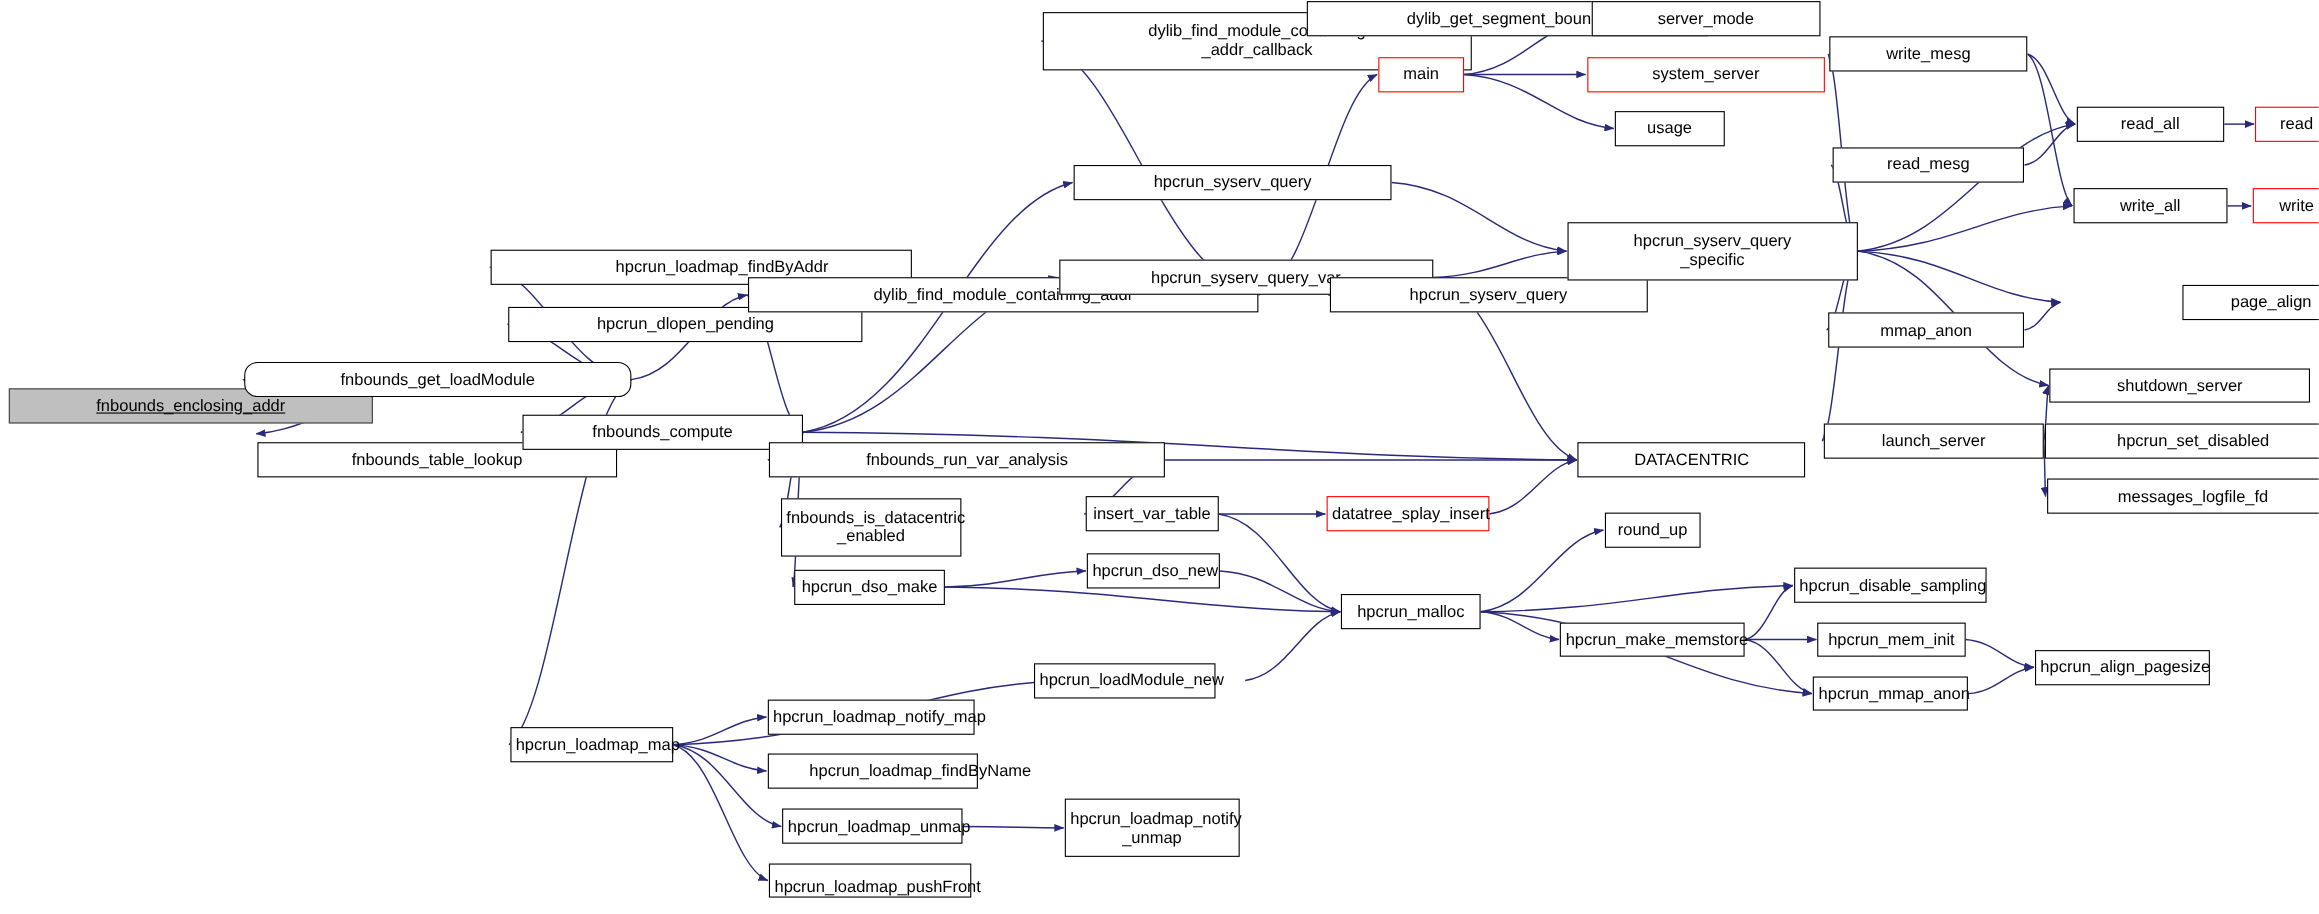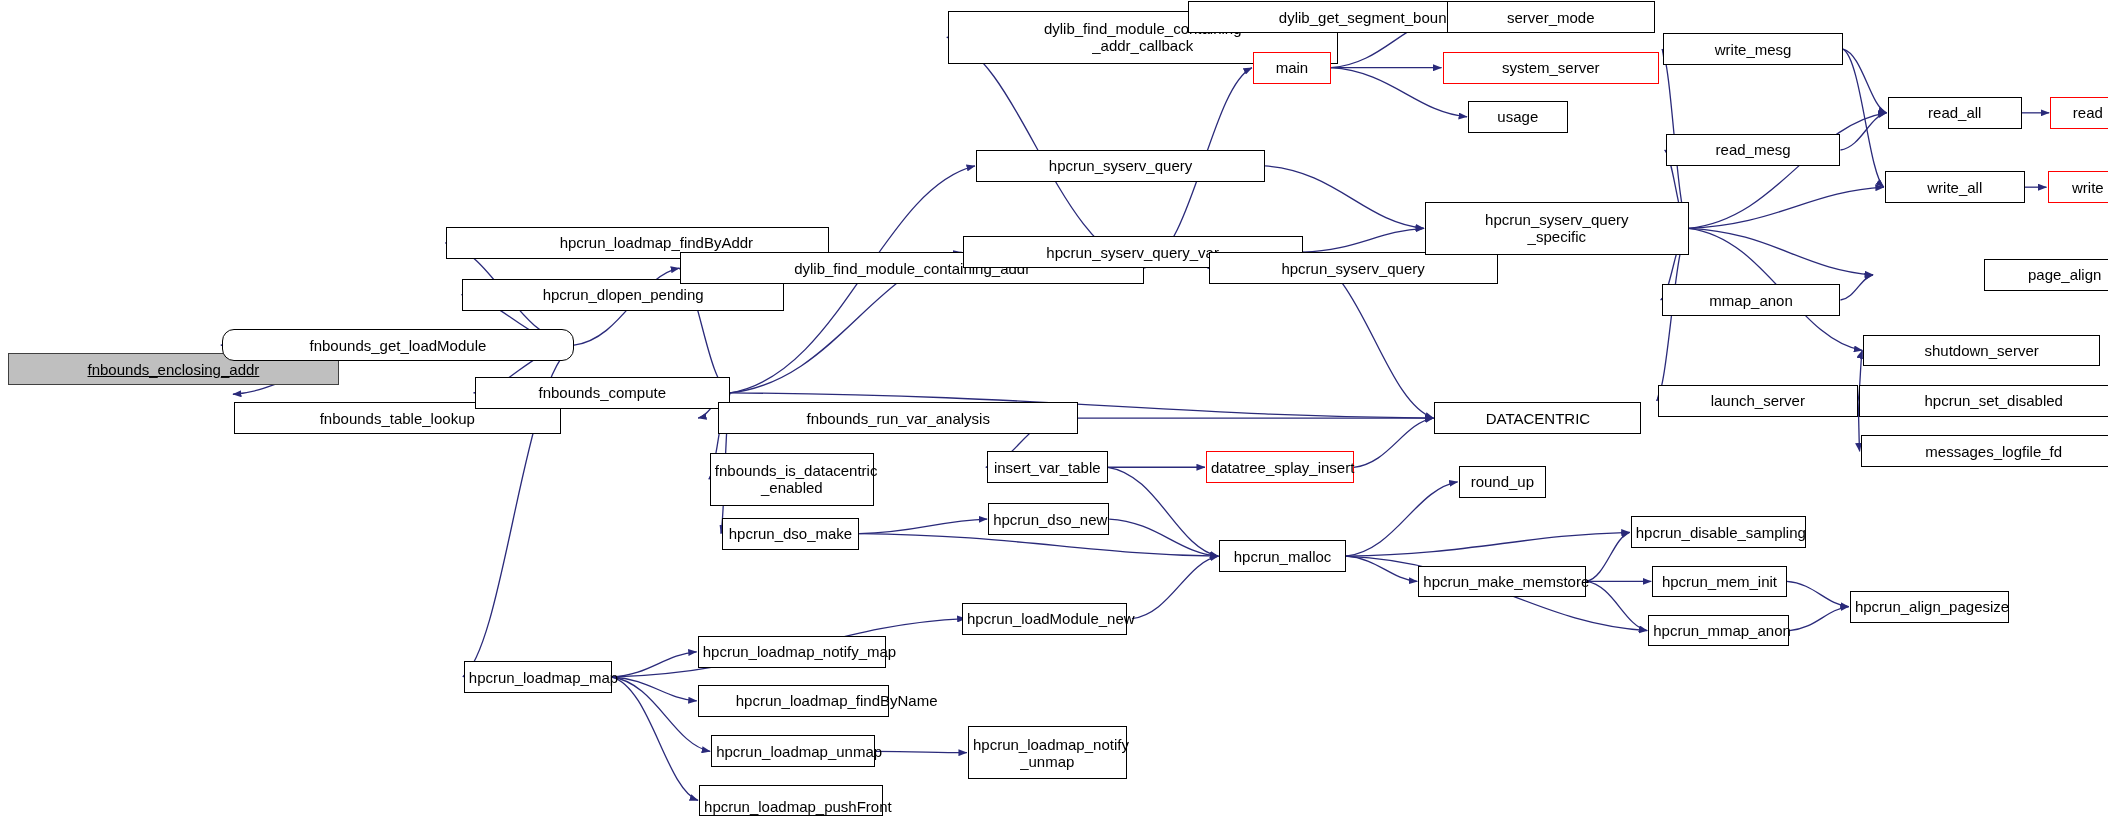--- a/index.html
+++ b/index.html
@@ -136,35 +136,35 @@
       <div class="node highlight" style="left: 2050.19px; top: 96.9058px; width: 75.2857px; height: 31.8594px;"><span class="lbl">read</span></div>
       <div class="node" style="left: 1884.83px; top: 171.244px; width: 139.816px; height: 31.8594px;"><span class="lbl">write_all</span></div>
       <div class="node highlight" style="left: 2047.5px; top: 171.244px; width: 80.6633px; height: 31.8594px;"><span class="lbl">write</span></div>
       <div class="node" style="left: 1984px; top: 258.858px; width: 161.327px; height: 31.8594px; align-items: center;"><span class="lbl">page_align</span></div>
       <div class="node" style="left: 1661.66px; top: 284.08px; width: 178.804px; height: 31.8594px;"><span class="lbl">mmap_anon</span></div>
       <div class="node" style="left: 1863.32px; top: 334.524px; width: 236.612px; height: 31.8594px;"><span class="lbl">shutdown_server</span></div>
       <div class="node" style="left: 1657.63px; top: 384.968px; width: 200.314px; height: 31.8594px;"><span class="lbl">launch_server</span></div>
       <div class="node" style="left: 1859.29px; top: 384.968px; width: 268.878px; height: 31.8594px;"><span class="lbl">hpcrun_set_disabled</span></div>
       <div class="node" style="left: 1860.63px; top: 435.412px; width: 266.189px; height: 31.8594px;"><span class="lbl">messages_logfile_fd</span></div>
       <div class="node" style="left: 1434.46px; top: 402.225px; width: 207.036px; height: 31.8594px;"><span class="lbl">DATACENTRIC</span></div>
-      <div class="node" style="left: 699.082px; top: 402.225px; width: 360.296px; height: 31.8594px; margin-left: 19px;"><span class="lbl">fnbounds_run_var_analysis</span></div>
+      <div class="node" style="left: 699.082px; top: 402.225px; width: 360.296px; height: 31.8594px;"><span class="lbl">fnbounds_run_var_analysis</span></div>
       <div class="node" style="left: 709.837px; top: 452.669px; width: 164.015px; height: 53.099px;"><span class="lbl">fnbounds_is_datacentric
 _enabled</span></div>
       <div class="node" style="left: 986.781px; top: 451.342px; width: 120.995px; height: 31.8594px;"><span class="lbl">insert_var_table</span></div>
       <div class="node highlight" style="left: 1205.92px; top: 451.342px; width: 147.883px; height: 31.8594px;"><span class="lbl">datatree_splay_insert</span></div>
       <div class="node" style="left: 721.936px; top: 517.716px; width: 137.128px; height: 31.8594px;"><span class="lbl">hpcrun_dso_make</span></div>
       <div class="node" style="left: 988.125px; top: 503.113px; width: 120.995px; height: 31.8594px;"><span class="lbl">hpcrun_dso_new</span></div>
       <div class="node" style="left: 1219.36px; top: 540.283px; width: 126.372px; height: 31.8594px;"><span class="lbl">hpcrun_malloc</span></div>
       <div class="node" style="left: 1458.66px; top: 465.944px; width: 87.3852px; height: 31.8594px;"><span class="lbl">round_up</span></div>
       <div class="node" style="left: 1630.74px; top: 516.388px; width: 174.77px; height: 31.8594px;"><span class="lbl">hpcrun_disable_sampling</span></div>
       <div class="node" style="left: 1418.33px; top: 565.505px; width: 168.048px; height: 31.8594px;"><span class="lbl">hpcrun_make_memstore</span></div>
       <div class="node" style="left: 1652.25px; top: 565.505px; width: 134.439px; height: 31.8594px;"><span class="lbl">hpcrun_mem_init</span></div>
       <div class="node" style="left: 1648.22px; top: 614.621px; width: 141.161px; height: 31.8594px;"><span class="lbl">hpcrun_mmap_anon</span></div>
       <div class="node" style="left: 1849.88px; top: 590.727px; width: 158.638px; height: 31.8594px;"><span class="lbl">hpcrun_align_pagesize</span></div>
-      <div class="node" style="left: 962px; top: 602.674px; width: 165.36px; height: 31.8594px;"><span class="lbl">hpcrun_loadModule_new</span></div>
+      <div class="node" style="left: 940px; top: 602.674px; width: 165.36px; height: 31.8594px;"><span class="lbl">hpcrun_loadModule_new</span></div>
       <div class="node" style="left: 463.814px; top: 661.083px; width: 147.883px; height: 31.8594px;"><span class="lbl">hpcrun_loadmap_map</span></div>
       <div class="node" style="left: 697.737px; top: 635.861px; width: 188.214px; height: 31.8594px;"><span class="lbl">hpcrun_loadmap_notify_map</span></div>
       <div class="node" style="left: 697.737px; top: 684.978px; width: 190.903px; height: 31.8594px; padding-left: 37px;"><span class="lbl">hpcrun_loadmap_findByName</span></div>
       <div class="node" style="left: 711.181px; top: 735.422px; width: 164.015px; height: 31.8594px;"><span class="lbl">hpcrun_loadmap_unmap</span></div>
       <div class="node" style="left: 967.959px; top: 726.129px; width: 158.638px; height: 53.099px;"><span class="lbl">hpcrun_loadmap_notify
 _unmap</span></div>
       <div class="node" style="left: 699.082px; top: 784.538px; width: 184.181px; height: 31.8594px; align-items: flex-end;"><span class="lbl">hpcrun_loadmap_pushFront</span></div>
     </div>
 </div>
 

